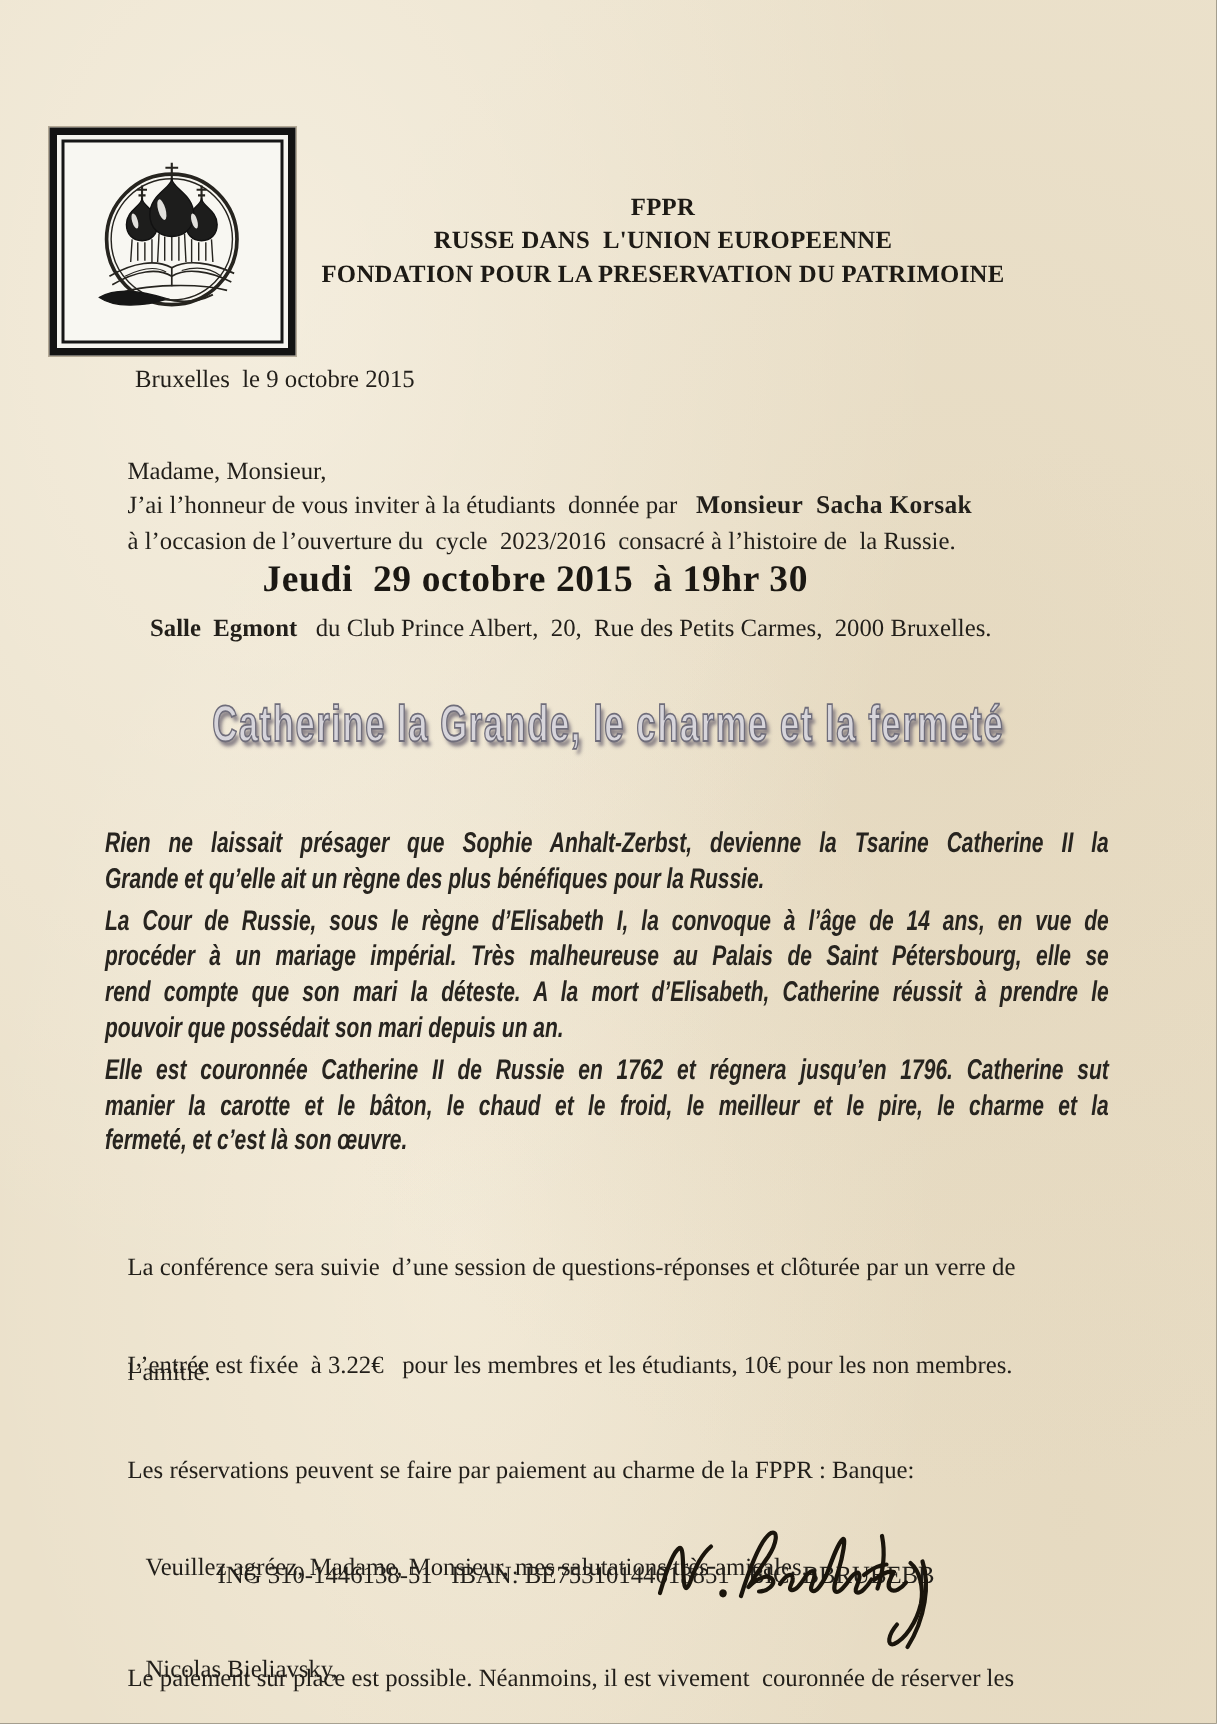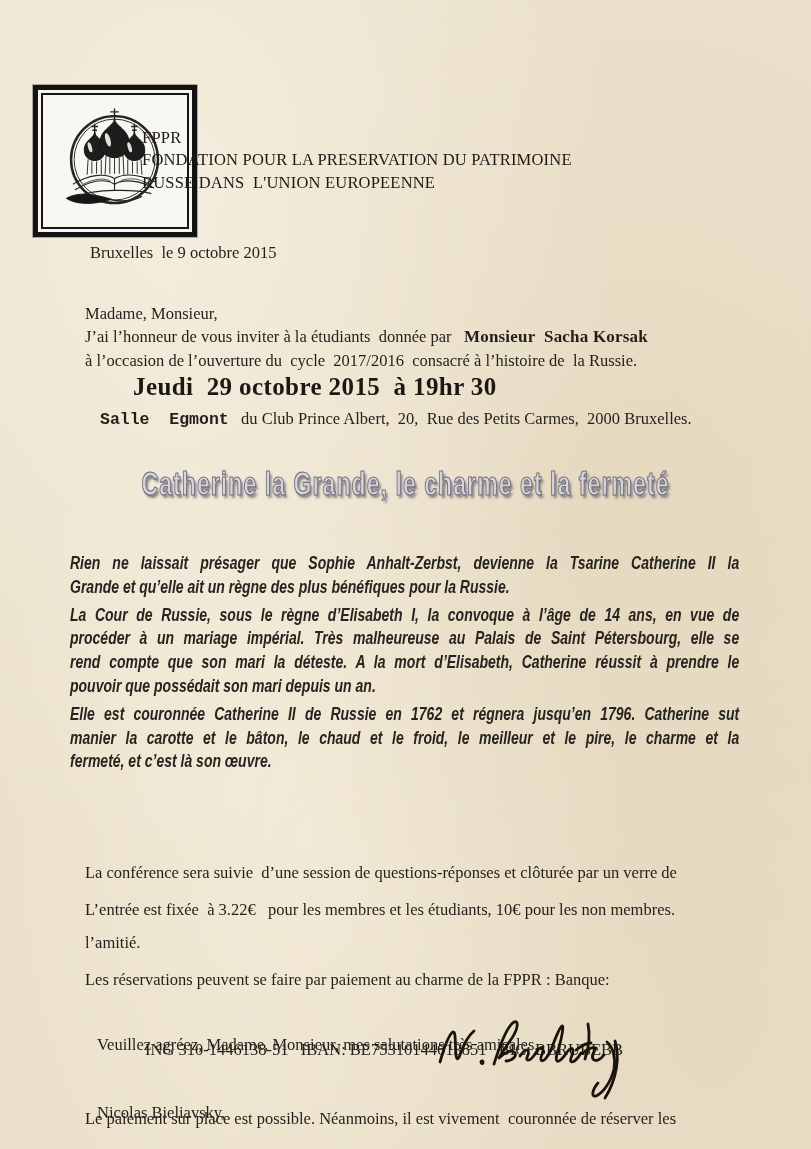--- a/index.html
+++ b/index.html
@@ -17,26 +17,26 @@
   .row{white-space:pre;}
   
   .logo-outer{
     position:absolute;left:33px;top:85px;width:148px;height:136px;
     border:5px solid #131313;background:#f6f5f0;padding:3px;
     box-shadow:0 0 0 1px rgba(125,113,92,.55);
   }
   .logo-inner{width:100%;height:100%;border:2px solid #161616;background:#f8f7f2;
     display:flex;align-items:center;justify-content:center;box-sizing:border-box;}
   
-  .org-header{left:142px;top:127px;width:600px;
-    font-weight:normal;font-size:16.5px;line-height:22.4px;letter-spacing:.2px;color:#1d1a15;}
+  .org-header{left:142px;top:127px;width:600px;text-align:center;
+    font-weight:bold;font-size:16.5px;line-height:22.4px;letter-spacing:.2px;color:#1d1a15;}
   
   .t{font-size:16.5px;white-space:pre;color:#221f1a;}
   .speaker{font-weight:bold;font-size:17px;letter-spacing:.2px;}
-  .bold{font-weight:bold;font-family:Liberation Mono, monospace;}
+  .bold{font-weight:bold;}
   .event-datetime{left:133px;top:373px;font-weight:bold;font-size:25px;letter-spacing:.4px;color:#1b1813;}
   
   .conf-title{
     left:0;top:464px;width:811px;text-align:center;
     font-family:"Liberation Sans","DejaVu Sans",sans-serif;
     font-weight:bold;font-size:34px;letter-spacing:1.5px;
     transform:scaleX(.68);transform-origin:50% 50%;
     color:#d7d5db;-webkit-text-stroke:1.2px #6f6d7a;
     text-shadow:3px 3px 3px rgba(116,109,120,.85);
     white-space:pre;
@@ -45,21 +45,21 @@
   .abstract{
     left:70px;top:551px;width:908px;
     font-family:"Liberation Sans","DejaVu Sans",sans-serif;
     font-style:italic;font-weight:bold;font-size:19px;line-height:23.8px;
     color:#27241f;transform:scaleX(.737);transform-origin:0 0;
   }
   .para{margin:0 0 4px 0;}
   .ab-line{text-align:justify;text-align-last:justify;}
   .ab-line.last{text-align-last:left;}
   
-  .qa-block{left:85px;top:814px;line-height:23.4px;}
+  .qa-block{left:85px;top:786px;line-height:23.4px;}
   .entry-block{left:85px;top:852px;line-height:23.2px;}
   .indent{padding-left:60px;}
   .closing-block{left:97px;top:989px;line-height:22.6px;}
   .sig{left:430px;top:1000px;}
 </style>
 </head>
 <body>
 
 <div class="page">
 
@@ -105,31 +105,31 @@
           </g>
           <path d="M18 103 C30 96,46 98,66 104 C48 110,28 110,18 103 Z" fill="#161616" stroke="#161616"></path>
           <path d="M64 104 C76 107,88 106,98 101" stroke-width="1.4"></path>
         </g>
       </svg>
     </div>
   </div>
 
   <div class="abs org-header">
     <div class="row">FPPR</div>
+    <div class="row">RUSSE DANS  L'UNION EUROPEENNE</div>
     <div class="row">FONDATION POUR LA PRESERVATION DU PATRIMOINE</div>
-    <div class="row">RUSSE DANS  L'UNION EUROPEENNE</div>
   </div>
 
   <div class="abs t" style="left:90px;top:243px">Bruxelles  le 9 octobre 2015</div>
   <div class="abs t" style="left:85px;top:304px">Madame, Monsieur,</div>
 
   <div class="abs t" style="left:85px;top:327px"><span>J’ai l’honneur de vous inviter à la étudiants  donnée par   </span><span class="speaker">Monsieur  Sacha Korsak</span></div>
-  <div class="abs t" style="left:85px;top:351px">à l’occasion de l’ouverture du  cycle  2017/2016  consacré à l’histoire de  la Russie.</div>
+  <div class="abs t" style="left:85px;top:351px">à l’occasion de l’ouverture du  cycle  2023/2016  consacré à l’histoire de  la Russie.</div>
 
-  <div class="abs event-datetime" style="white-space:pre;">Jeudi  29 octobre 2015  à 19hr 30</div>
+  <div class="abs event-datetime" style="white-space:pre;margin-left:42px;">Jeudi  29 octobre 2015  à 19hr 30</div>
   <div class="abs t" style="left:100px;top:409px"><span class="bold">Salle  Egmont</span><span>   du Club Prince Albert,  20,  Rue des Petits Carmes,  2000 Bruxelles.</span></div>
 
   <div class="abs conf-title">Catherine la Grande, le charme et la fermeté</div>
 
   <div class="abs abstract">
     <div class="para">
       <div class="ab-line">Rien ne laissait présager que Sophie Anhalt-Zerbst, devienne la Tsarine Catherine II la</div>
       <div class="ab-line last">Grande et  qu’elle ait un  règne des plus bénéfiques pour la Russie.</div>
     </div>
     <div class="para">

